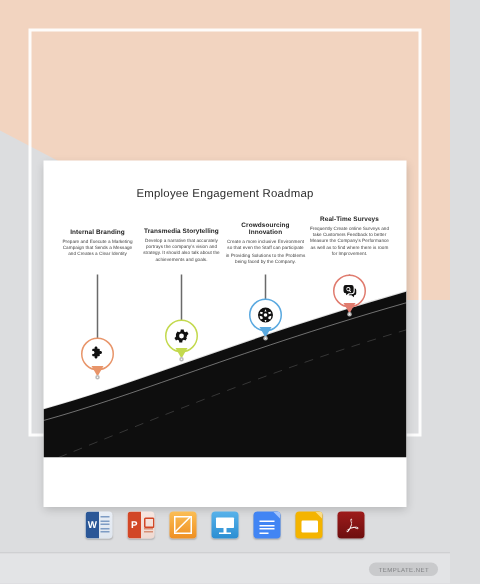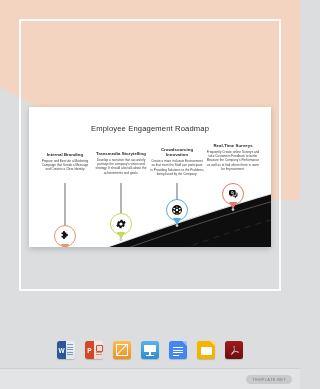--- a/index.html
+++ b/index.html
@@ -29,21 +29,21 @@
   
   #frame{
     position:absolute;left:19px;top:19px;width:262px;height:272px;
     border:2px solid rgba(255,255,255,.92);
     box-sizing:border-box;
     pointer-events:none;
   }
 
   
   #doc{
-    position:absolute;left:29px;top:107px;width:242px;height:140px;
+    position:absolute;left:29px;top:107px;width:242px;height:231px;
     background:#ffffff;
     box-shadow:0 2px 6px rgba(0,0,0,.18);
     overflow:hidden;
   }
   #doc-title{
     position:absolute;left:0;right:0;top:17px;text-align:center;
     font-size:7.6px;color:#2b2b2b;letter-spacing:.15px;
   }
 
   

